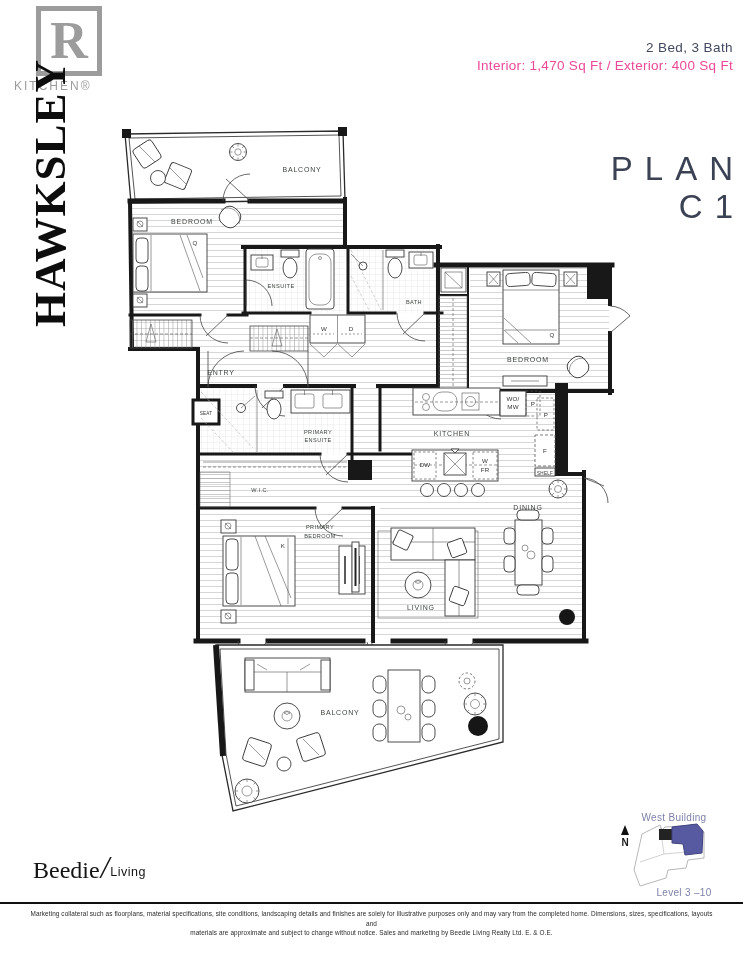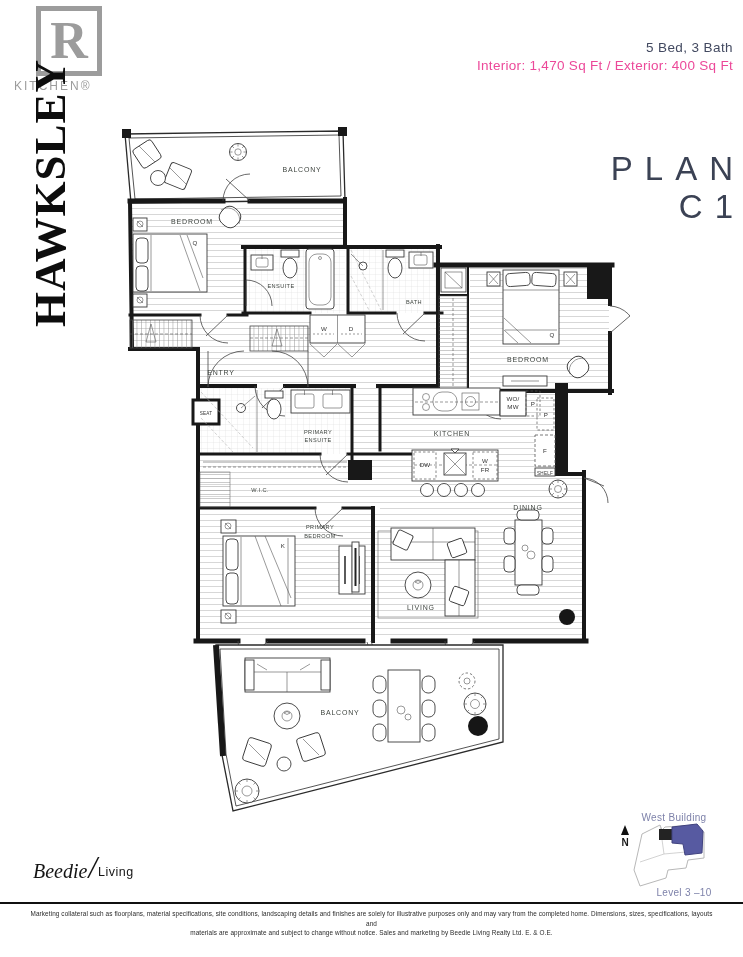--- a/index.html
+++ b/index.html
@@ -33,21 +33,21 @@
   .furn{stroke:#3a3a3a;stroke-width:.9;fill:#ffffff;}
   .thin{stroke:#555;stroke-width:.6;fill:none;}
   .door{stroke:#444;stroke-width:.8;fill:none;}
 
   
   .keyplan{position:absolute;left:604px;top:810px;}
   .kp-txt{font-size:10px;fill:#7e82aa;text-anchor:middle;letter-spacing:.3px;}
 
   
   .beedie{position:absolute;left:33px;top:850px;color:#141414;}
-  .beedie .b1{font-family:"Liberation Serif",serif;font-size:20px;font-style:italic;}
+  .beedie .b1{font-family:"Liberation Serif",serif;font-size:24px;}
   .beedie .b2{font-family:"Liberation Serif",serif;font-style:italic;font-size:31px;margin:0 1px;}
   .beedie .b3{font-size:12.5px;letter-spacing:.5px;position:relative;top:-2px;}
 
   
   .rule{position:absolute;left:0;right:0;top:902px;border-top:2.5px solid #101010;}
   .disc{position:absolute;left:28px;right:28px;top:909px;text-align:center;font-size:6.4px;
         line-height:9.5px;color:#2a2a2a;letter-spacing:.1px;}
 </style>
 </head>
 <body>
@@ -56,21 +56,21 @@
   <div class="rbox">
       <span>R</span>
     </div>
   <div class="rword">KITCHEN®</div>
 </div>
 
 <div class="hawksley">HAWKSLEY</div>
 
 <div class="hdr">
   <div class="plan">PLAN C1</div>
-  <div class="cfg">5 Bed, 3 Bath</div>
+  <div class="cfg">2 Bed, 3 Bath</div>
   <div class="area">Interior: 1,470 Sq Ft  /  Exterior: 400 Sq Ft</div>
 </div>
 
 <svg class="plan" width="525" height="700" viewBox="0 0 525 700">
   <defs>
     <pattern id="hstripe" width="8" height="6" patternUnits="userSpaceOnUse">
       <line x1="0" y1="0.5" x2="8" y2="0.5" stroke="#cdcdcd" stroke-width="0.8"></line>
     </pattern>
     <pattern id="tile" width="6" height="6" patternUnits="userSpaceOnUse">
       <path d="M6,0 H0 V6" stroke="#dedede" stroke-width="0.6" fill="none"></path>

